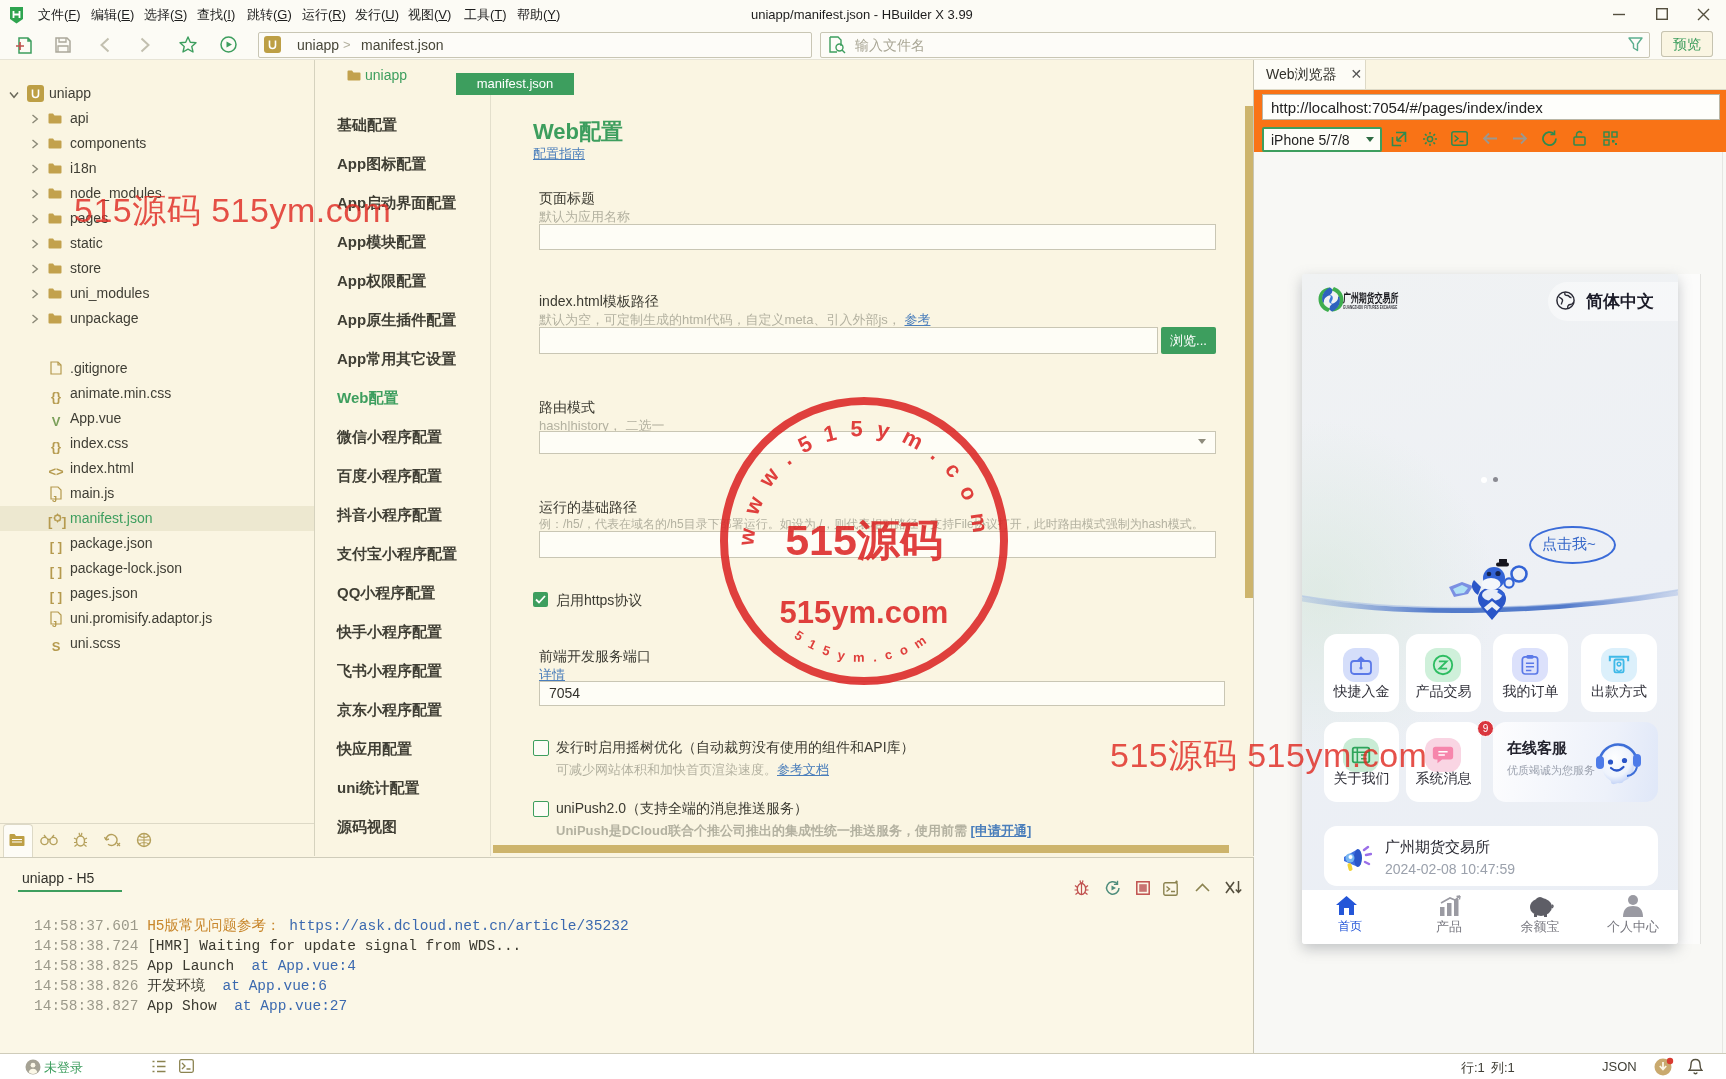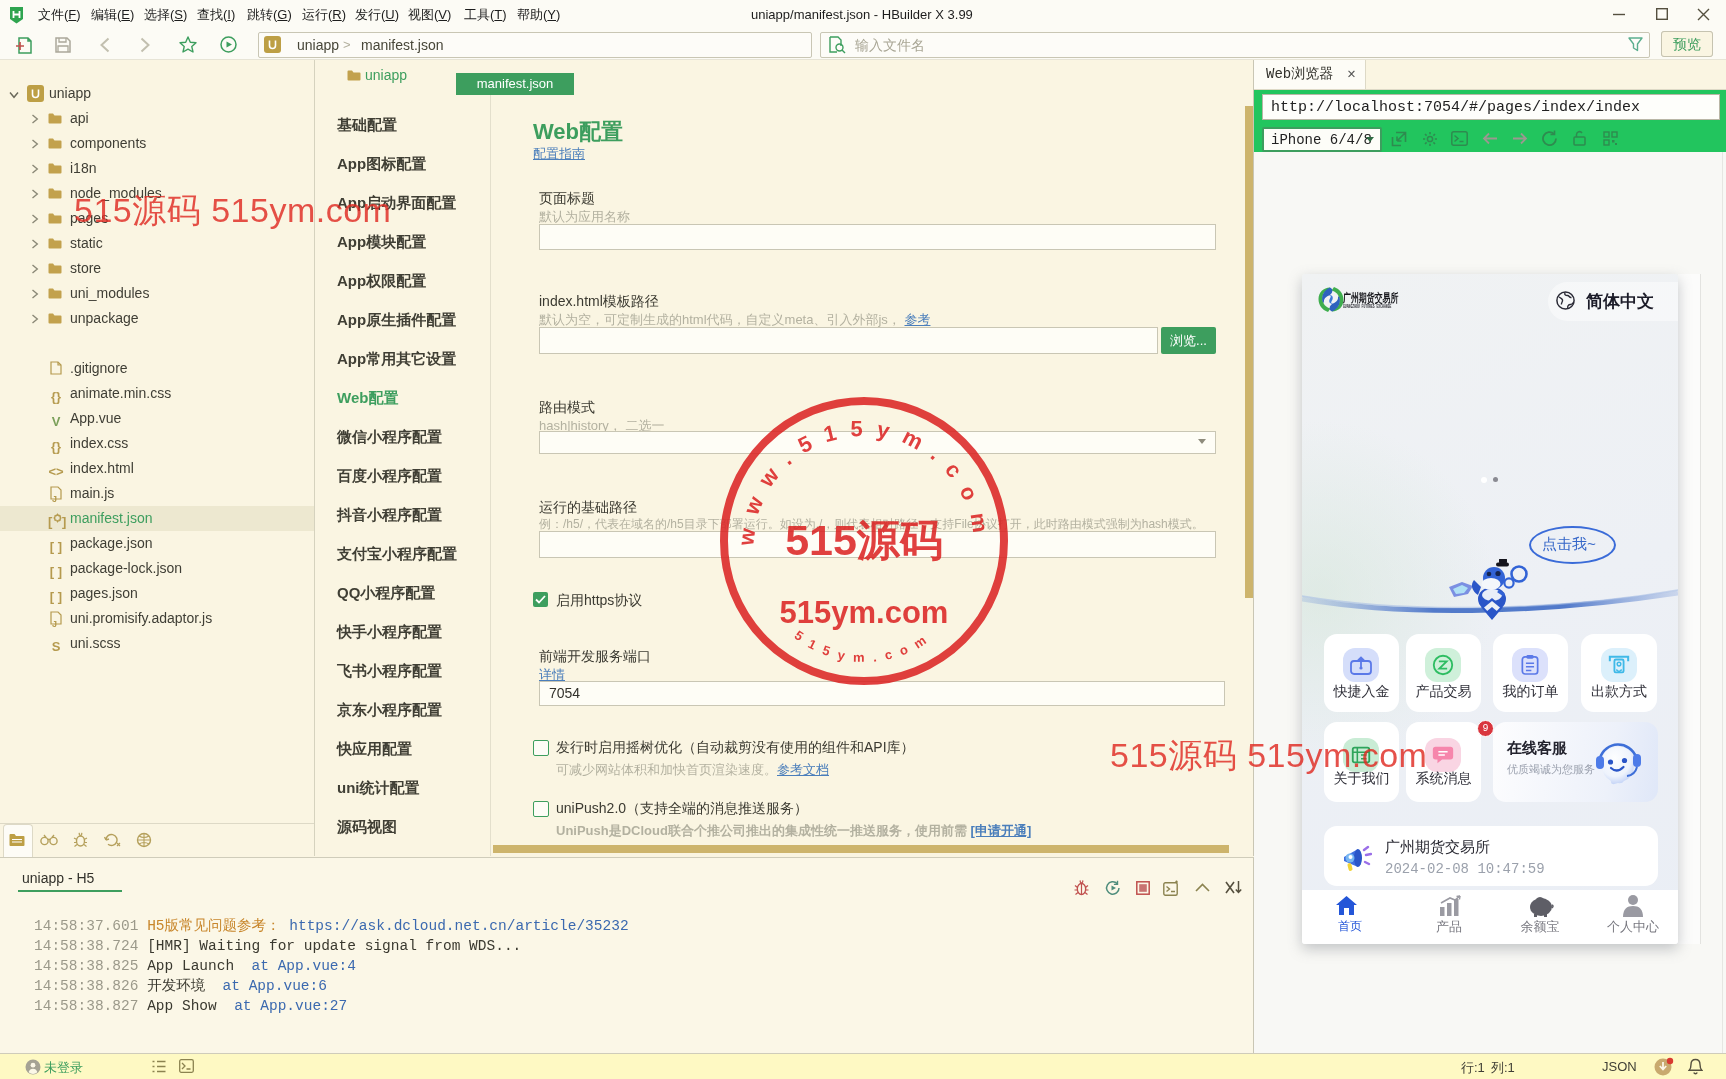--- a/index.html
+++ b/index.html
@@ -31,39 +31,39 @@
   .cfgitem{position:absolute;left:22px;width:150px;height:20px;font-size:15px;font-weight:bold;color:#403F35;white-space:nowrap;}
   .cfgitem.act{color:#3D9E5E;}
   .form{position:absolute;left:175px;top:35px;width:755px;height:761px;border-left:1px solid #E3DfCC;}
   .lbl{position:absolute;font-size:14px;color:#3B3A31;white-space:nowrap;}
   .desc{position:absolute;font-size:13px;color:#B3B1A0;white-space:nowrap;}
   .lnk{color:#4A7EBB;text-decoration:underline;}
   .inp{position:absolute;background:#FEFDF6;border:1px solid #C9C6B4;}
   .hsb{position:absolute;left:178px;top:785px;width:736px;height:8px;background:#CDB46C;}
   .vsb{position:absolute;left:930px;top:46px;width:8px;height:492px;background:#CDB46C;}
   
-  .rpanel{position:absolute;left:1254px;top:60px;width:472px;height:993px;background:#22c55e;font-family:Liberation Mono, monospace;}
+  .rpanel{position:absolute;left:1254px;top:60px;width:472px;height:993px;background:#f97316;}
   .rtabs{position:absolute;left:0;top:0;width:472px;height:29px;background:#FAF5E2;border-bottom:1px solid #DDD9C6;}
   .rtab{position:absolute;left:0;top:0;width:111px;height:29px;background:#FDFCF6;border-right:1px solid #DDD9C6;font-size:14px;color:#32312B;line-height:28px;z-index:2;}
   .urlbar{position:absolute;left:8px;top:34px;width:458px;height:26px;background:#FEFEFB;border:1px solid #B9B6A6;font-size:15px;color:#222;line-height:26px;padding-left:8px;box-sizing:border-box;}
   .devsel{position:absolute;left:8px;top:67px;width:120px;height:25px;background:#FDFDF8;border:2px solid #3D9E5E;border-radius:2px;font-size:14px;color:#222;line-height:22px;padding-left:7px;box-sizing:border-box;}
   .rcontent{position:absolute;left:0;top:92px;width:472px;height:901px;background:#F8F8F5;}
   
   .phone{position:absolute;left:48px;top:122px;width:376px;height:670px;border-radius:3px;background:radial-gradient(circle at 5% 48%, rgba(208,228,212,0.5) 0%, rgba(208,228,212,0) 35%),linear-gradient(160deg,#F0F2F3 0%,#EDF0F5 50%,#EAEEF5 100%);box-shadow:0 5px 14px rgba(105,110,120,0.38);overflow:hidden;}
   .pcard{position:absolute;background:#fff;border-radius:13px;}
   .picolbl{position:absolute;width:100%;text-align:center;font-size:14px;color:#2F2F38;}
   
   .console{position:absolute;left:0;top:857px;width:1253px;height:196px;background:#FBF7E7;border-top:1px solid #CFCCBA;border-right:1px solid #C9C6B4;}
   .ctab{position:absolute;left:22px;top:12px;font-size:14px;color:#32312B;}
   .clog{position:absolute;left:34px;top:58px;font-family:"Liberation Mono",monospace;font-size:14.5px;line-height:20px;color:#3A392F;white-space:pre;}
   .ts{color:#9B998A;}
   .orange{color:#C8862B;}
   .blulnk{color:#3B69AF;}
   
-  .statusbar{position:absolute;left:0;top:1053px;width:1726px;height:26px;background:#fef9c3;border-top:1px solid #CFCCBA;font-size:13px;color:#3F3E35;}
+  .statusbar{position:absolute;left:0;top:1053px;width:1726px;height:26px;background:#ffffff;border-top:1px solid #CFCCBA;font-size:13px;color:#3F3E35;}
   
   .wm{position:absolute;color:#E02B23;font-size:34px;white-space:nowrap;opacity:0.82;font-weight:500;letter-spacing:0.5px;}
 </style>
 </head>
 <body>
 <div class="app">
 
   <div class="titlebar">
     <svg class="abs" style="left:9px;top:6px" width="15" height="18" viewBox="0 0 15 18">
         <path d="M1 1 h13 v12 l-6.5 4.5 L1 13 Z" fill="#2EA44F"></path>
@@ -386,21 +386,21 @@
     </div>
     <div class="hsb"></div>
     <div class="vsb"></div>
   </div>
 
   <div class="rpanel">
     <div class="rtabs">
       <div class="rtab"><span style="margin-left:12px;">Web浏览器</span><span style="margin-left:14px;color:#555;">✕</span></div>
     </div>
     <div class="urlbar">http://localhost:7054/#/pages/index/index</div>
-    <div class="devsel">iPhone 6/4/8</div>
+    <div class="devsel">iPhone 5/7/8</div>
     <div class="abs" style="left:112px;top:77px;width:0;height:0;border-left:4px solid transparent;border-right:4px solid transparent;border-top:5px solid #2E6B43;"></div>
     <svg class="abs" style="left:137px;top:71px" width="16" height="16" viewBox="0 0 16 16">
         <path d="M5 1.5 H14.5 V11 M14.5 1.5 L6 10 M6 10 h4.5 M6 10 v-4.5" fill="none" stroke="#2E8B4F" stroke-width="1.6"></path>
         <path d="M1.5 6 V14.5 H10" fill="none" stroke="#2E8B4F" stroke-width="1.6"></path>
       </svg>
     <svg class="abs" style="left:168px;top:71px" width="16" height="16" viewBox="0 0 16 16">
         <circle cx="8" cy="8" r="2.6" fill="none" stroke="#2E8B4F" stroke-width="1.5"></circle>
         <path d="M8 1 v2.2 M8 12.8 v2.2 M1 8 h2.2 M12.8 8 h2.2 M3 3 l1.6 1.6 M11.4 11.4 l1.6 1.6 M13 3 l-1.6 1.6 M4.6 11.4 L3 13" stroke="#2E8B4F" stroke-width="1.5"></path>
       </svg>
     <svg class="abs" style="left:197px;top:71px" width="17" height="15" viewBox="0 0 17 15">

